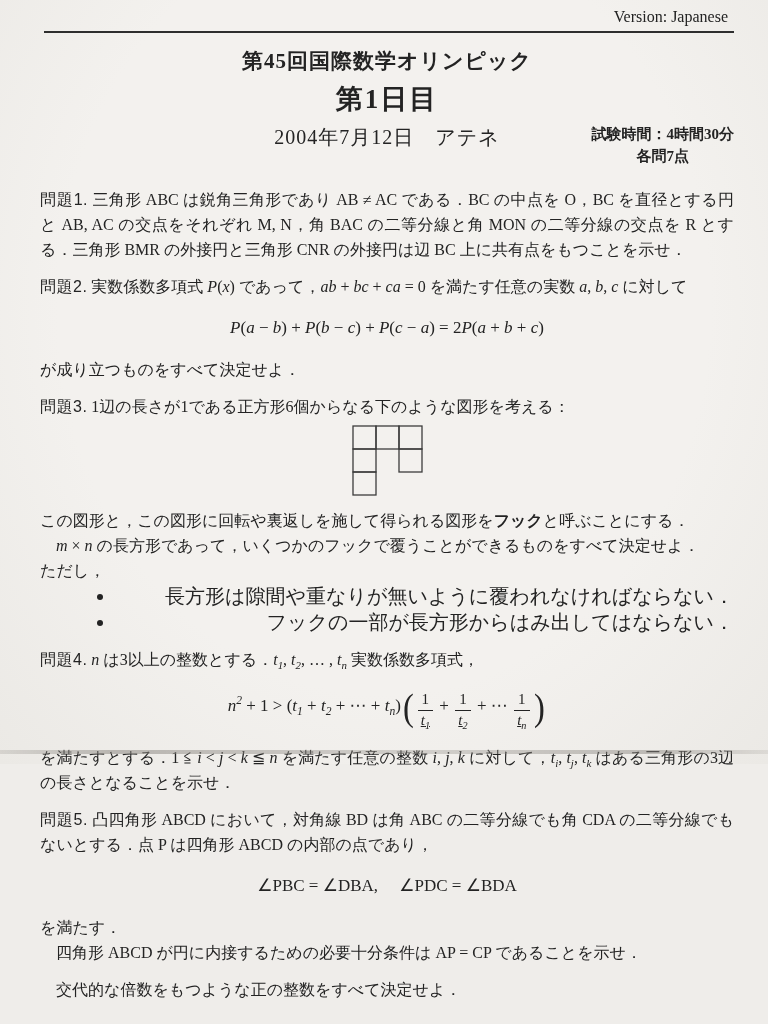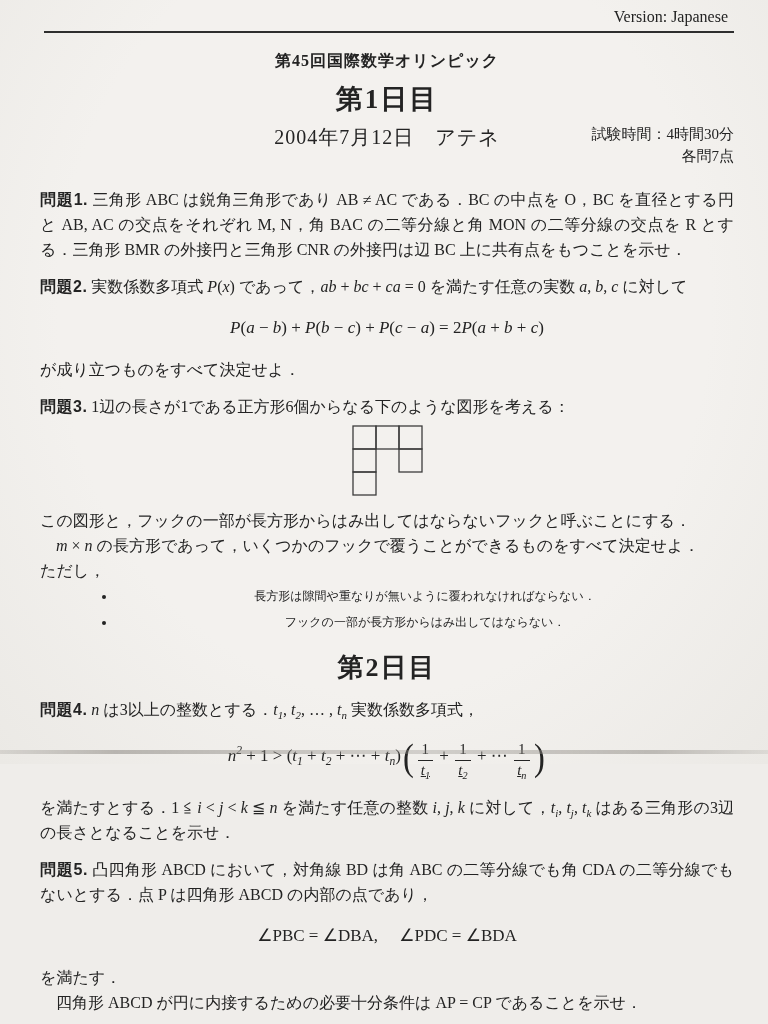--- a/index.html
+++ b/index.html
@@ -15,53 +15,53 @@
     background:
       radial-gradient(ellipse at 50% 40%, #f3f1ee 60%, #ebe9e5 100%);
   }
   .version{
     text-align:right;font-size:16px;line-height:22px;padding-right:6px;
   }
   .toprule{
     border:none;border-top:2px solid #2e2e2e;margin:3px 0 0 4px;height:0;
   }
   h1.title{
-    font-size:16px;font-weight:600;text-align:center;margin:13px 0 0;
+    font-size:21px;font-weight:600;text-align:center;margin:13px 0 0;
     letter-spacing:1px;line-height:30px;
   }
   h2.day1{
     font-size:27px;font-weight:700;text-align:center;margin:6px 0 0;line-height:34px;letter-spacing:2px;
   }
   .daterow{position:relative;text-align:center;margin-top:7px;height:52px;}
   .date{font-size:20px;line-height:28px;display:inline-block;letter-spacing:1px;}
-  .examinfo{position:absolute;right:0;top:0;text-align:right;font-size:15px;line-height:22px;}
+  .examinfo{position:absolute;right:0;top:0;font-size:15px;line-height:22px;font-weight:bold;}
   .problems{margin-top:10px;}
   .problem{margin-top:12px;}
   .problem p{margin:0;text-align:justify;font-size:16px;line-height:25px;}
   .problem p.indent{text-indent:1em;}
-  .plabel{font-weight:700;font-family:"Liberation Sans",sans-serif;letter-spacing:.5px;}
-  .bold-g{font-weight:400;font-family:"Liberation Sans",sans-serif;}
+  .plabel{font-weight:400;font-family:"Liberation Sans",sans-serif;letter-spacing:.5px;}
+  .bold-g{font-weight:700;font-family:"Liberation Sans",sans-serif;}
   .mi{font-style:italic;font-family:"Liberation Serif",serif;}
   .formula{
     text-align:center;font-size:17px;line-height:26px;margin:16px 0;text-indent:0 !important;
   }
   sub,sup{font-size:68%;line-height:0;}
   .frac{
     display:inline-block;vertical-align:-0.9em;text-align:center;
     font-size:15px;margin:0 2px;line-height:1.15;
   }
   .frac .num{display:block;border-bottom:1px solid #232323;padding:0 4px 1px;}
   .frac .den{display:block;padding-top:1px;text-decoration:underline;}
   .bigp{
     font-size:225%;font-weight:400;vertical-align:middle;line-height:1;
     display:inline-block;transform:scaleX(.85);padding:0 1px;
   }
   .figwrap{text-align:center;margin:6px 0 8px;}
   ul.constraints{margin:1px 0 0;padding-left:76px;}
-  ul.constraints li{margin:1px 0;font-size:12px;line-height:25px;text-align:center;}
+  ul.constraints li{margin:1px 0;font-size:20px;line-height:25px;text-align:right;}
   h2.day2{
     font-size:26px;font-weight:700;text-align:center;margin:16px 0 6px;line-height:34px;letter-spacing:2px;
   }
   .scan-bottom{
     position:absolute;left:0;right:0;bottom:10px;height:4px;
     background:linear-gradient(90deg, rgba(150,146,140,.25), rgba(140,136,130,.55) 15%, rgba(150,146,140,.35) 55%, rgba(140,136,130,.5) 85%, rgba(160,156,150,.2));
     filter:blur(.6px);
   }
 </style>
 </head>
@@ -95,31 +95,30 @@
       <div class="problem">
         <p class=""><span class="plabel">問題3.</span> <span>1辺の長さが1である正方形6個からなる下のような図形を考える：</span></p>
         <div class="figwrap"><svg width="71" height="71">
             <rect x="1" y="1" width="23" height="23" fill="none" stroke="#3c3c3c" stroke-width="1.3"></rect>
             <rect x="24" y="1" width="23" height="23" fill="none" stroke="#3c3c3c" stroke-width="1.3"></rect>
             <rect x="47" y="1" width="23" height="23" fill="none" stroke="#3c3c3c" stroke-width="1.3"></rect>
             <rect x="1" y="24" width="23" height="23" fill="none" stroke="#3c3c3c" stroke-width="1.3"></rect>
             <rect x="47" y="24" width="23" height="23" fill="none" stroke="#3c3c3c" stroke-width="1.3"></rect>
             <rect x="1" y="47" width="23" height="23" fill="none" stroke="#3c3c3c" stroke-width="1.3"></rect>
           </svg></div>
-        <p class=""><span>この図形と，フックの一部が長方形からはみ出してはならない</span><span class="bold-g">フック</span><span>と呼ぶことにする．</span></p>
+        <p class=""><span>この図形と，この図形に回転や裏返しを施して得られる図形を</span><span class="bold-g">フック</span><span>と呼ぶことにする．</span></p>
         <p class="indent"><span class="mi">m</span><span> × </span><span class="mi">n</span><span> の長方形であって，いくつかのフックで覆うことができるものをすべて決定せよ．</span></p>
         <p class=""><span>ただし，</span></p>
         <ul class="constraints">
           <li class=""><span>長方形は隙間や重なりが無いように覆われなければならない．</span></li>
           <li class=""><span>フックの一部が長方形からはみ出してはならない．</span></li>
         </ul>
       </div>
     </div>
 
-  <h2 class="day2">第2日目</h2>
 
   <div class="problems" id="day2">
       <div class="problem">
         <p class=""><span class="plabel">問題4.</span> <span class="mi">n</span><span> は3以上の整数とする．</span><span class="mi">t<sub>1</sub></span><span>, </span><span class="mi">t<sub>2</sub></span><span>, … , </span><span class="mi">t<sub class="mi">n</sub></span><span> 実数係数多項式，</span></p>
         <div class="formula"><span class="mi">n<sup>2</sup></span><span> + 1 &gt; (</span><span class="mi">t<sub>1</sub></span><span> + </span><span class="mi">t<sub>2</sub></span><span> + ⋯ + </span><span class="mi">t<sub class="mi">n</sub></span><span>)</span><span class="bigp">(</span><span class="frac"><span class="num"><span>1</span></span><span class="den"><span class="mi">t<sub>1</sub></span></span></span><span> + </span><span class="frac"><span class="num"><span>1</span></span><span class="den"><span class="mi">t<sub>2</sub></span></span></span><span> + ⋯ </span><span class="frac"><span class="num"><span>1</span></span><span class="den"><span class="mi">t<sub class="mi">n</sub></span></span></span><span class="bigp">)</span></div>
         <p class=""><span>を満たすとする．1 ≦ </span><span class="mi">i</span><span> &lt; </span><span class="mi">j</span><span> &lt; </span><span class="mi">k</span><span> ≦ </span><span class="mi">n</span><span> を満たす任意の整数 </span><span class="mi">i</span><span>, </span><span class="mi">j</span><span>, </span><span class="mi">k</span><span> に対して，</span><span class="mi">t<sub class="mi">i</sub></span><span>, </span><span class="mi">t<sub class="mi">j</sub></span><span>, </span><span class="mi">t<sub class="mi">k</sub></span><span> はある三角形の3辺の長さとなることを示せ．</span></p>
       </div>
       <div class="problem">
         <p class=""><span class="plabel">問題5.</span> <span>凸四角形 ABCD において，対角線 BD は角 ABC の二等分線でも角 CDA の二等分線でもないとする．点 P は四角形 ABCD の内部の点であり，</span></p>
         <div class="formula"><span>∠PBC = ∠DBA,　 ∠PDC = ∠BDA</span></div>

